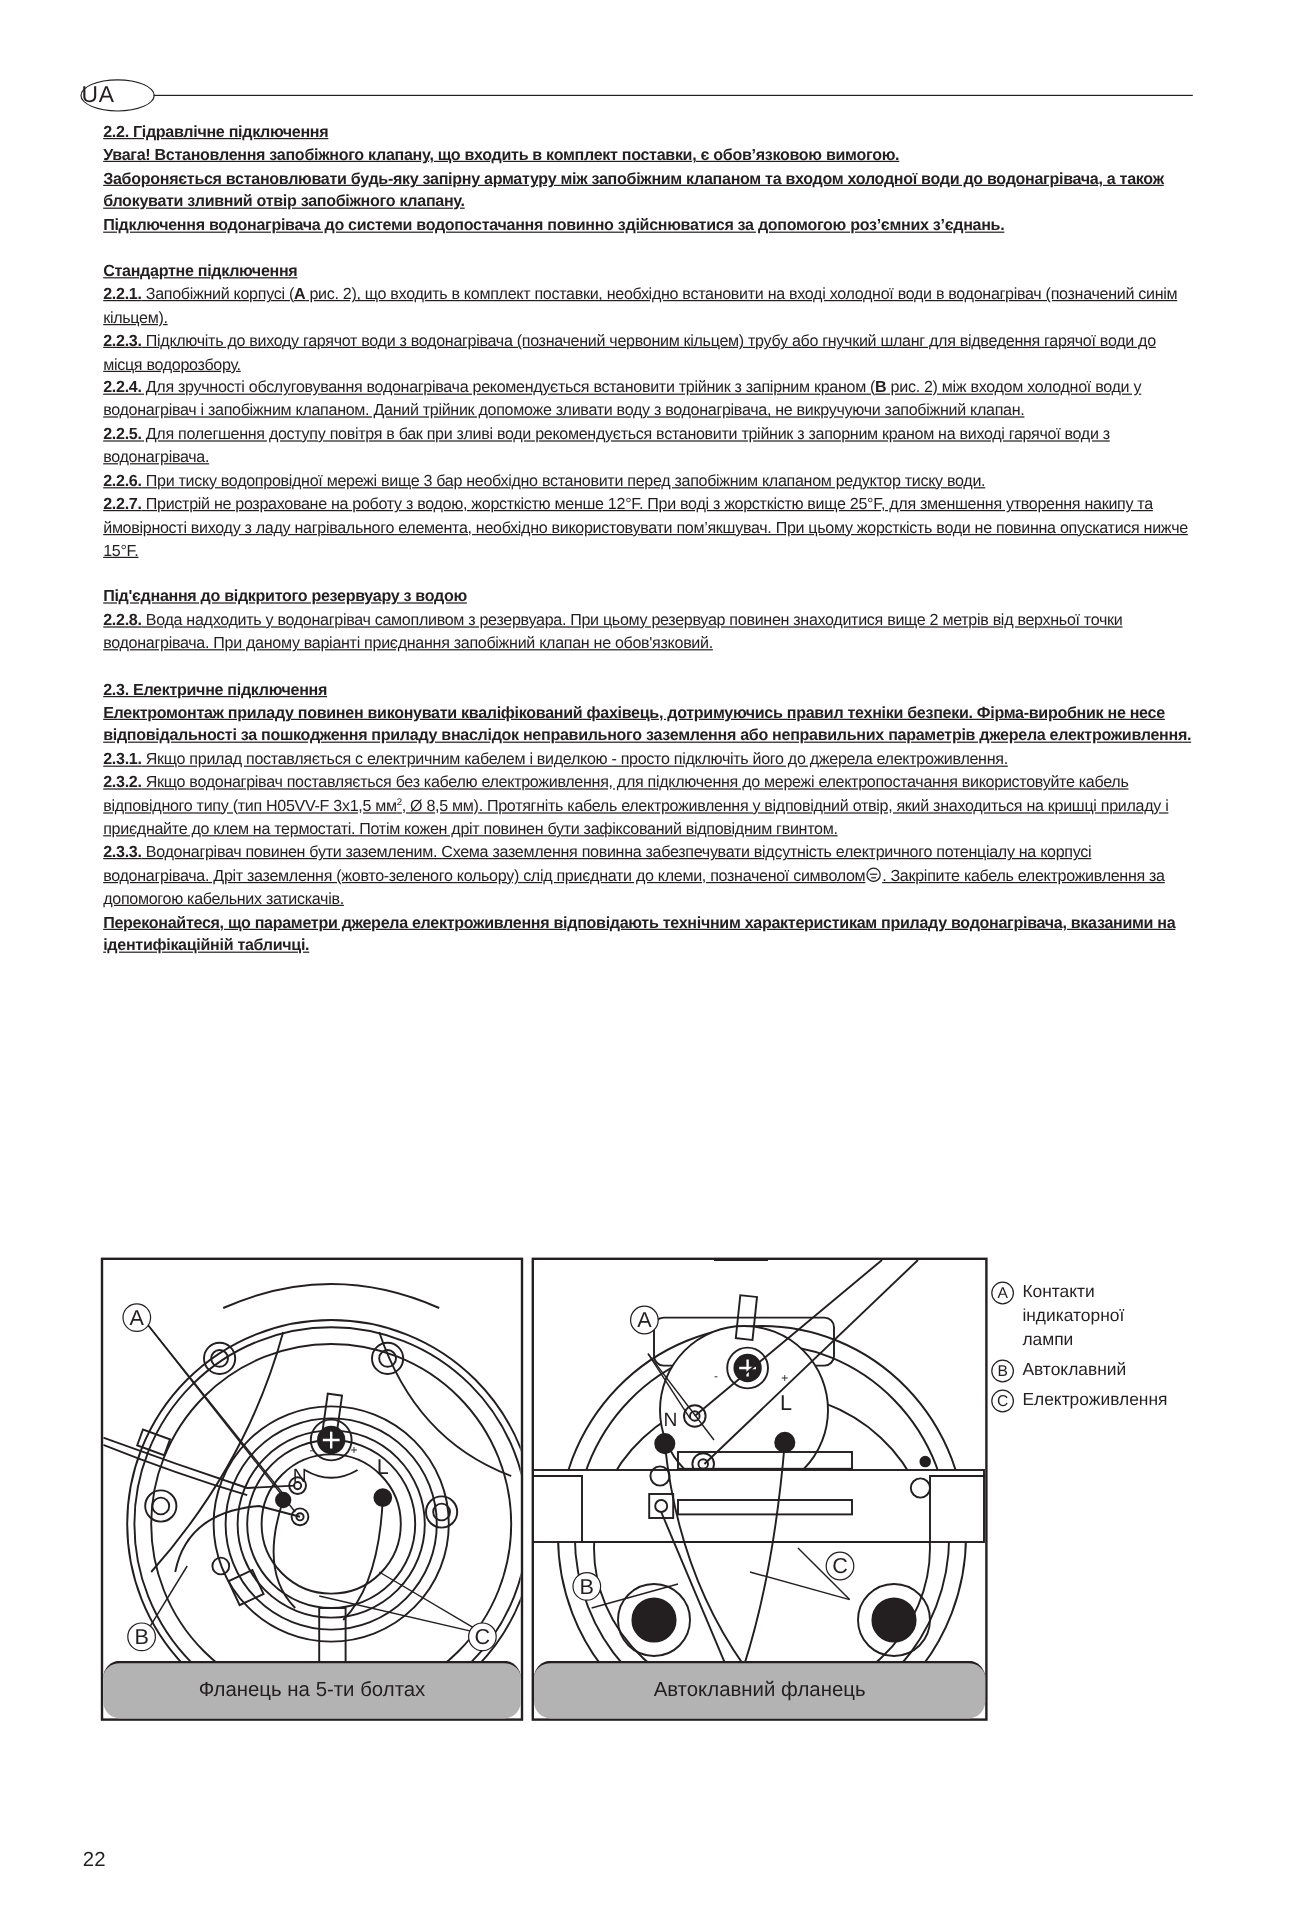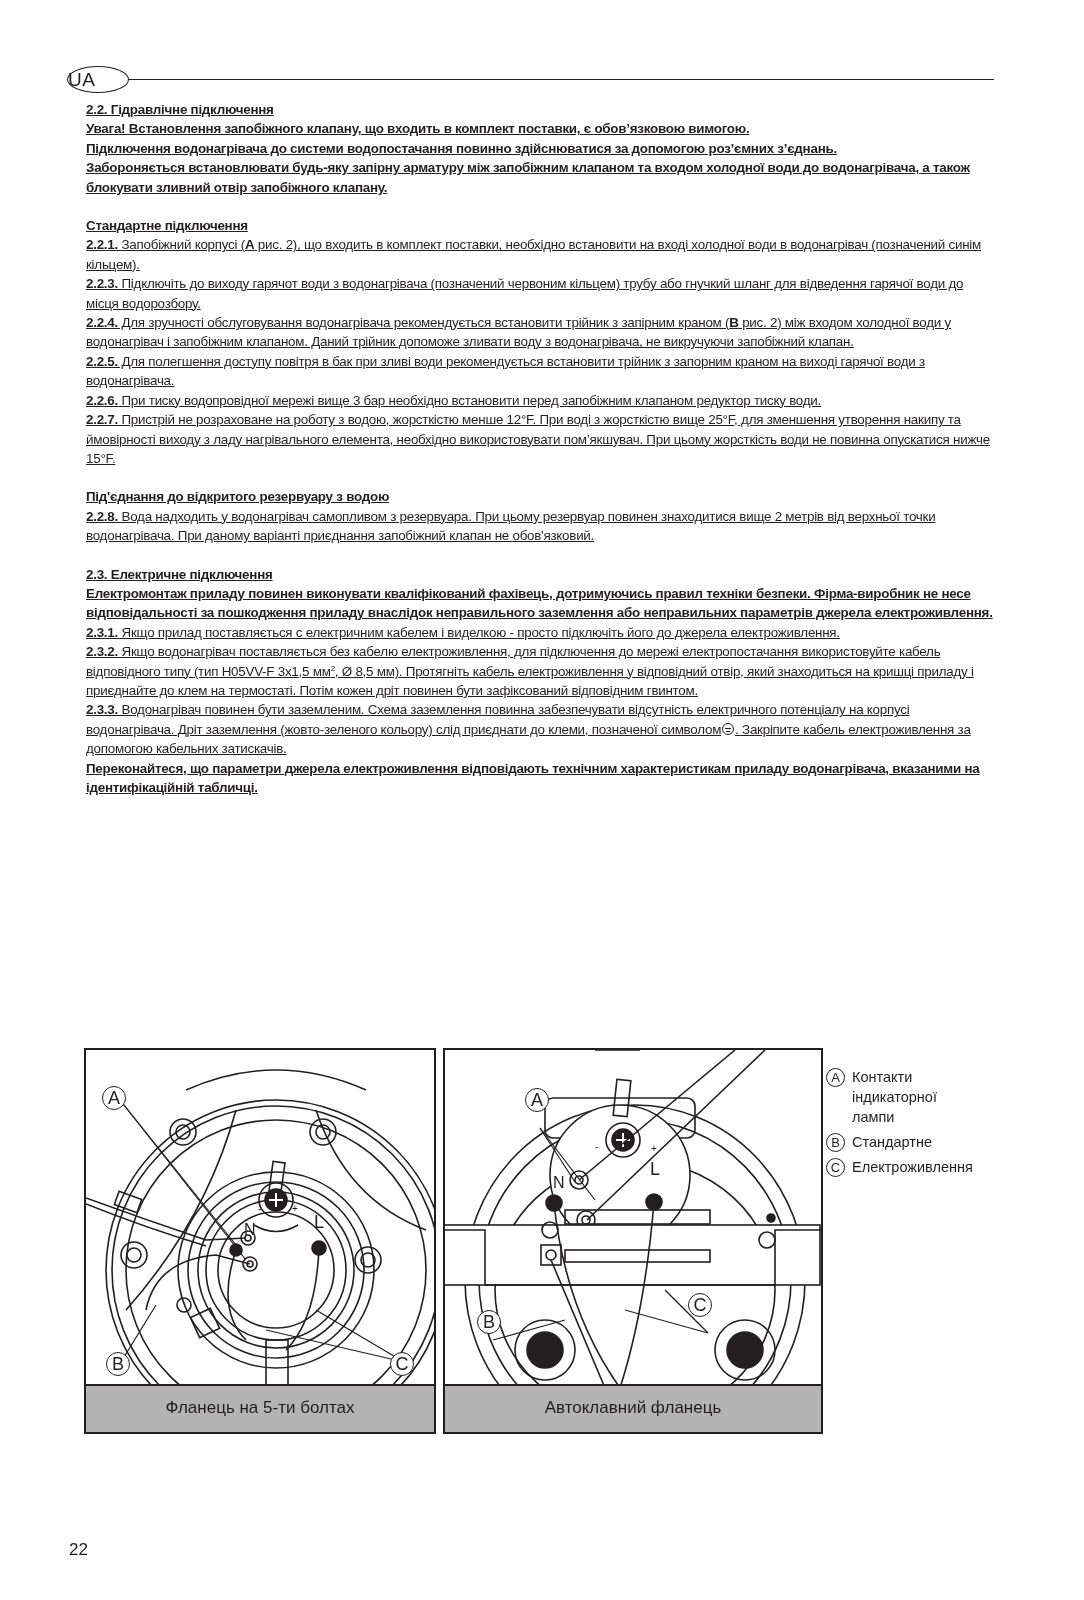--- a/index.html
+++ b/index.html
@@ -22,41 +22,41 @@
   .ground-sym { display: inline-block; width: 12px; height: 12px; border: 1px solid #231f20;
                 border-radius: 50%; position: relative; vertical-align: -1px; margin: 0 1px; box-sizing: border-box; }
   .ground-sym::before { content: ""; position: absolute; left: 2px; right: 2px; top: 4px; border-top: 1px solid #231f20; }
   .ground-sym::after { content: ""; position: absolute; left: 3px; right: 3px; top: 7px; border-top: 1px solid #231f20; }
 
   .figure { position: absolute; top: 1048px; height: 386px; border: 2px solid #231f20; box-sizing: border-box; background: #fff; }
   .fig-left { left: 84px; width: 352px; }
   .fig-right { left: 443px; width: 380px; }
   .fig-art { position: absolute; left: 0; top: 0; right: 0; height: 338px; overflow: hidden; }
   .fig-caption { position: absolute; left: 0; right: 0; bottom: 0; height: 46px; background: #b3b3b3;
-                 border-top: 2px solid #231f20; font-size: 17px; line-height: 44px; text-align: center; color: #231f20; }
+                 border-top: 2px solid #231f20; font-size: 17px; line-height: 44px; text-align: center; color: #231f20; border-radius: 14px; }
 
   .legend { position: absolute; left: 826px; top: 1067px; width: 180px; font-size: 14.5px; line-height: 20px; }
   .legend-item { display: flex; align-items: flex-start; margin-bottom: 5px; }
   .legend-circle { flex: 0 0 auto; width: 19px; height: 19px; border: 1.2px solid #231f20; border-radius: 50%;
                    box-sizing: border-box; font-size: 13px; line-height: 17px; text-align: center; margin-right: 7px; margin-top: 1px; }
   .legend-text { white-space: pre-line; }
 
   .page-number { position: absolute; left: 69px; top: 1528px; font-size: 17px; margin-top: 12px; }
 </style>
 </head>
 <body>
 
 <div class="lang-badge">UA</div>
 <div class="top-rule"></div>
 
 <div class="text-block">
   <p class="b">2.2. Гідравлічне підключення</p>
   <p class="b">Увага! Встановлення запобіжного клапану, що входить в комплект поставки, є обов’язковою вимогою.</p>
+  <p class="b">Забороняється встановлювати будь-яку запірну арматуру між запобіжним клапаном та входом холодної води до водонагрівача, а також блокувати зливний отвір запобіжного клапану.</p>
   <p class="b">Підключення водонагрівача до системи водопостачання повинно здійснюватися за допомогою роз’ємних з’єднань.</p>
-  <p class="b">Забороняється встановлювати будь-яку запірну арматуру між запобіжним клапаном та входом холодної води до водонагрівача, а також блокувати зливний отвір запобіжного клапану.</p>
   <div class="gap"></div>
 
   <p class="b">Стандартне підключення</p>
   <p><span class="n">2.2.1.</span><span> Запобіжний корпусі (</span><span class="n">А</span><span> рис. 2), що входить в комплект поставки, необхідно встановити на вході холодної води в водонагрівач (позначений синім кільцем).</span></p>
   <p><span class="n">2.2.3.</span><span> Підключіть до виходу гарячот води з водонагрівача (позначений червоним кільцем) трубу або гнучкий шланг для відведення гарячої води до місця водорозбору.</span></p>
   <p><span class="n">2.2.4.</span><span> Для зручності обслуговування водонагрівача рекомендується встановити трійник з запірним краном (</span><span class="n">В</span><span> рис. 2) між входом холодної води у водонагрівач і запобіжним клапаном. Даний трійник допоможе зливати воду з водонагрівача, не викручуючи запобіжний клапан.</span></p>
   <p><span class="n">2.2.5.</span><span> Для полегшення доступу повітря в бак при зливі води рекомендується встановити трійник з запорним краном на виході гарячої води з водонагрівача.</span></p>
   <p><span class="n">2.2.6.</span><span> При тиску водопровідної мережі вище 3 бар необхідно встановити перед запобіжним клапаном редуктор тиску води.</span></p>
   <p><span class="n">2.2.7.</span><span> Пристрій не розраховане на роботу з водою, жорсткістю менше 12°F. При воді з жорсткістю вище 25°F, для зменшення утворення накипу та ймовірності виходу з ладу нагрівального елемента, необхідно використовувати пом’якшувач. При цьому жорсткість води не повинна опускатися нижче 15°F.</span></p>
   <div class="gap"></div>
@@ -190,21 +190,21 @@
 
 <div class="legend">
   <div class="legend-item">
     <span class="legend-circle">A</span>
     <span class="legend-text">Контакти
 індикаторної
 лампи</span>
   </div>
   <div class="legend-item">
     <span class="legend-circle">B</span>
-    <span class="legend-text">Стандартне</span>
+    <span class="legend-text">Автоклавний</span>
   </div>
   <div class="legend-item">
     <span class="legend-circle">C</span>
     <span class="legend-text">Електроживлення</span>
   </div>
 </div>
 
 <div class="page-number">22</div>
 
 </body></html>

